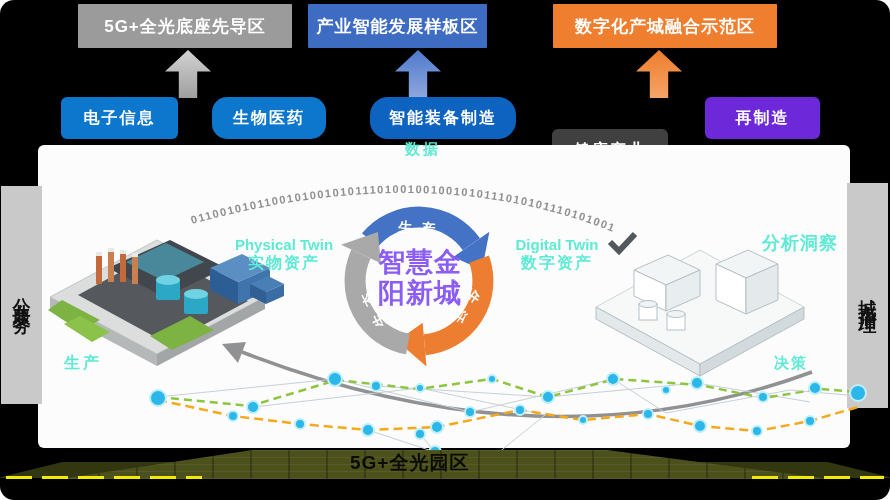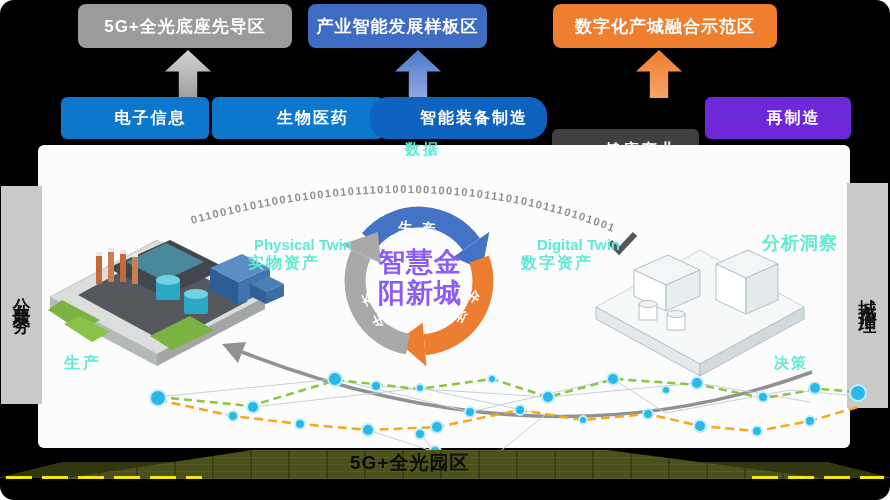--- a/index.html
+++ b/index.html
@@ -1,48 +1,48 @@
 <!DOCTYPE html>
 <html><head>
 <meta charset="utf-8">
 <style>
   html,body{margin:0;padding:0;background:#ffffff;font-family:"Liberation Sans",sans-serif;}
   .canvas{position:relative;width:890px;height:500px;background:#000;border-radius:14px;overflow:hidden;}
   
-  .zone{position:absolute;top:4px;height:44px;border-radius:8px;color:#fff;font-weight:bold;
+  .zone{position:absolute;top:4px;height:44px;border-radius:1px;color:#fff;font-weight:bold;
         font-size:17px;display:flex;align-items:center;justify-content:center;letter-spacing:1px;}
   .zone0{left:78px;width:214px;background:#9b9b9b;}
   .zone1{left:308px;width:179px;background:#3e6cc2;}
   .zone2{left:553px;width:224px;background:#ef7e2e;}
   
   .block-arrow{position:absolute;top:50px;width:46px;height:48px;
      clip-path:polygon(50% 0,100% 45%,70% 45%,70% 100%,30% 100%,0 45% ,30% 45%);
      clip-path:polygon(50% 0,100% 45%,70% 45%,70% 100%,30% 100%,30% 45%,0 45%);}
   .ar0{left:165px;background:linear-gradient(180deg,#d2d2d2,#9f9f9f);}
   .ar1{left:395px;background:linear-gradient(180deg,#4f79cc,#8fa8de);}
   .ar2{left:636px;background:linear-gradient(180deg,#ee7d2c,#f5a468);}
   
   .ind{position:absolute;top:97px;height:42px;border-radius:6px;color:#fff;font-weight:bold;
-       font-size:16px;display:flex;align-items:center;justify-content:center;letter-spacing:2px;padding-left:31px;}
+       font-size:16px;display:flex;align-items:center;justify-content:center;letter-spacing:2px;}
   .ind0{left:61px;width:117px;background:#0d76cd;}
-  .ind1{left:212px;width:140px;background:#0d76cd;}
+  .ind1{left:212px;width:114px;background:#0d76cd;border-radius:15px;}
   .ind2{left:370px;width:146px;background:#0f63c0;border-radius:18px;}
   .ind3{left:552px;width:116px;background:#404040;margin-top:32px;}
   .ind4{left:705px;width:115px;background:#6d28d9;}
   
   .panel{position:absolute;left:38px;top:145px;width:812px;height:303px;background:#fcfcfc;border-radius:6px;}
   
   .sidebar{position:absolute;width:41px;background:#c9c9c9;color:#111;display:flex;
            align-items:center;justify-content:center;}
   .sidebar span{writing-mode:vertical-rl;text-orientation:upright;font-size:18px;font-weight:bold;letter-spacing:6px;}
   .sb-left{left:1px;top:186px;height:218px;}
   .sb-right{left:847px;top:183px;height:225px;}
   
   .teal{position:absolute;color:#5eead4;font-weight:bold;text-align:center;}
-  .twin-en{font-size:15px;text-align:right;}
+  .twin-en{font-size:15px;}
   .twin-zh{font-size:16px;letter-spacing:2px;}
   .data-label{left:392px;top:140px;width:62px;font-size:15px;letter-spacing:3px;}
   .lbl-prod{left:52px;top:353px;width:62px;font-size:16px;letter-spacing:3px;}
   .lbl-insight{left:758px;top:231px;width:84px;font-size:18px;letter-spacing:1px;}
   .lbl-decision{left:762px;top:354px;width:58px;font-size:15px;letter-spacing:2px;}
   .pt-box{left:216px;top:236px;width:136px;}
   .dt-box{left:494px;top:236px;width:126px;}
   
   .center-title{position:absolute;left:350px;top:247px;width:140px;text-align:center;
      color:#8b5cf6;font-size:27px;font-weight:900;line-height:31px;letter-spacing:1px;}

